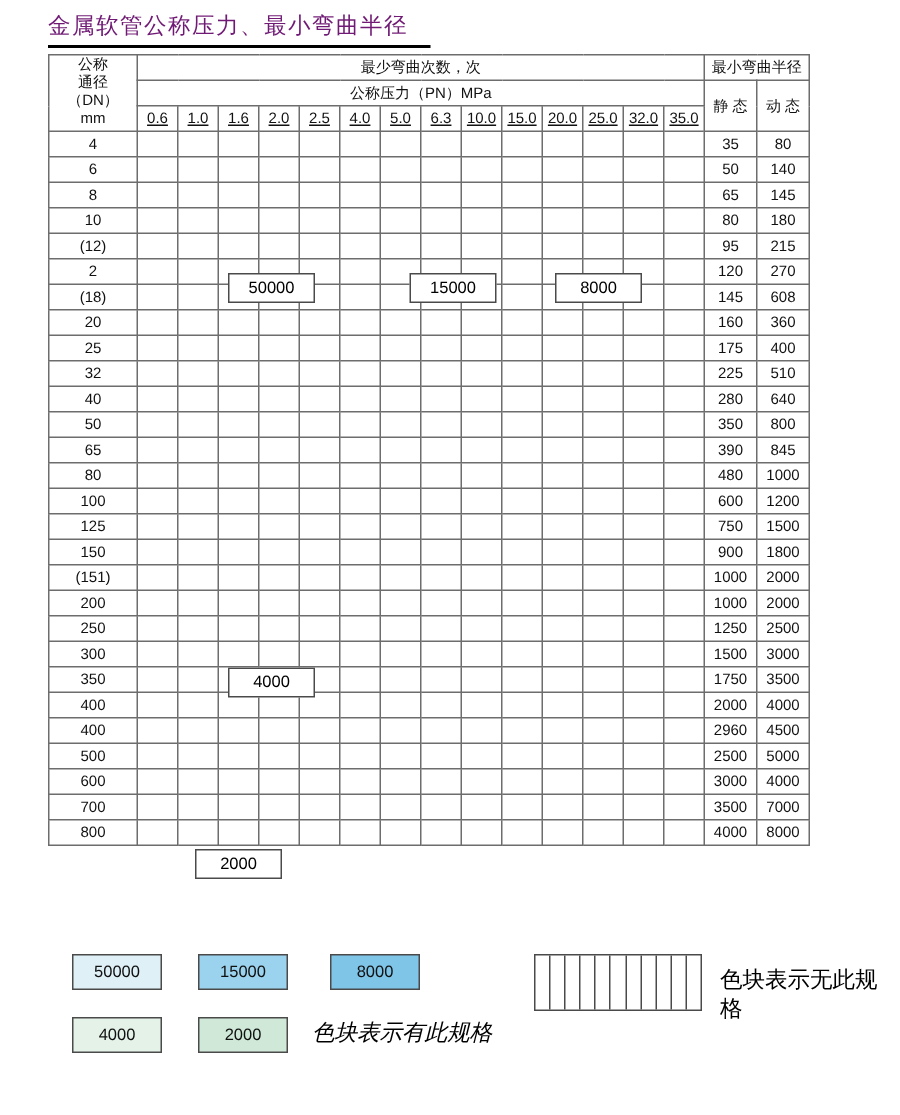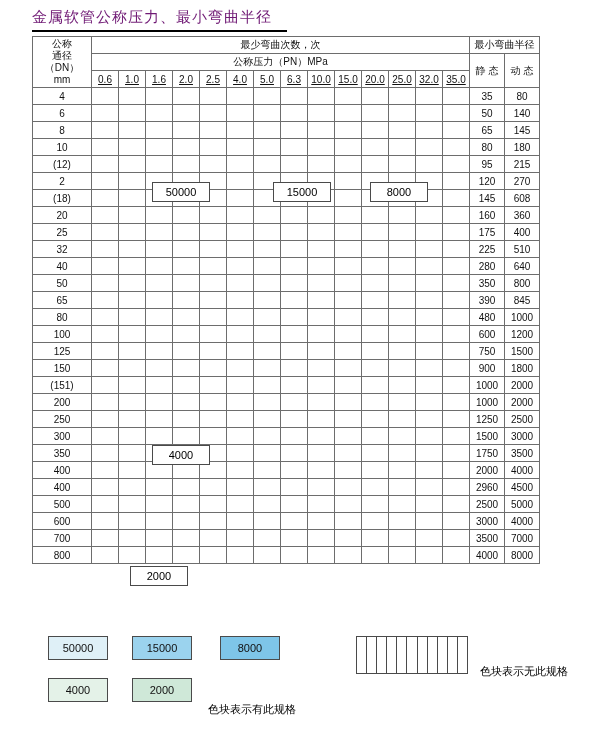--- a/index.html
+++ b/index.html
@@ -62,21 +62,21 @@
     color:#000;
   }
 
   
   #legend{position:absolute;left:48px;top:636px;width:540px;}
   .lg-box{
     width:58px;height:22px;border:1px solid #4a4a4a;
     font-size:11px;text-align:center;line-height:22px;background:#fff;
     position:absolute;
   }
-  .lg-text{position:absolute;font-size:11px;color:#000;margin-top:20px;}
+  .lg-text{position:absolute;font-size:15px;color:#000;}
   .lg-strip{
     position:absolute;border:1px solid #4a4a4a;display:flex;
   }
   .lg-strip div{width:10px;border-right:1px solid #4a4a4a;height:100%;}
   .lg-strip div:last-child{border-right:none;}
 </style>
 </head>
 <body>
 
 <div id="title">金属软管公称压力、最小弯曲半径</div>
@@ -660,21 +660,21 @@
     <div class="vbox" style="left: 130px; top: 566px; width: 56px;">2000</div>
   </div>
 
 <div id="legend">
   <div class="lg-box" style="left:0px;top:0px;background:#dff0f7;">50000</div>
   <div class="lg-box" style="left:84px;top:0px;background:#9bd3ee;">15000</div>
   <div class="lg-box" style="left:172px;top:0px;background:#7ec5e8;">8000</div>
 
   <div class="lg-box" style="left:0px;top:42px;background:#e4f2e8;">4000</div>
   <div class="lg-box" style="left:84px;top:42px;background:#cfe8d8;">2000</div>
-  <div class="lg-text" style="left:160px;top:42px;line-height:22px;">色块表示有此规格</div>
+  <div class="lg-text" style="left:160px;top:42px;line-height:22px;font-style:italic;">色块表示有此规格</div>
 
   <div class="lg-strip" style="left:308px;top:0px;width:110px;height:36px;">
     <div></div>
       <div></div>
       <div></div>
       <div></div>
       <div></div>
     <div></div>
       <div></div>
       <div></div>

